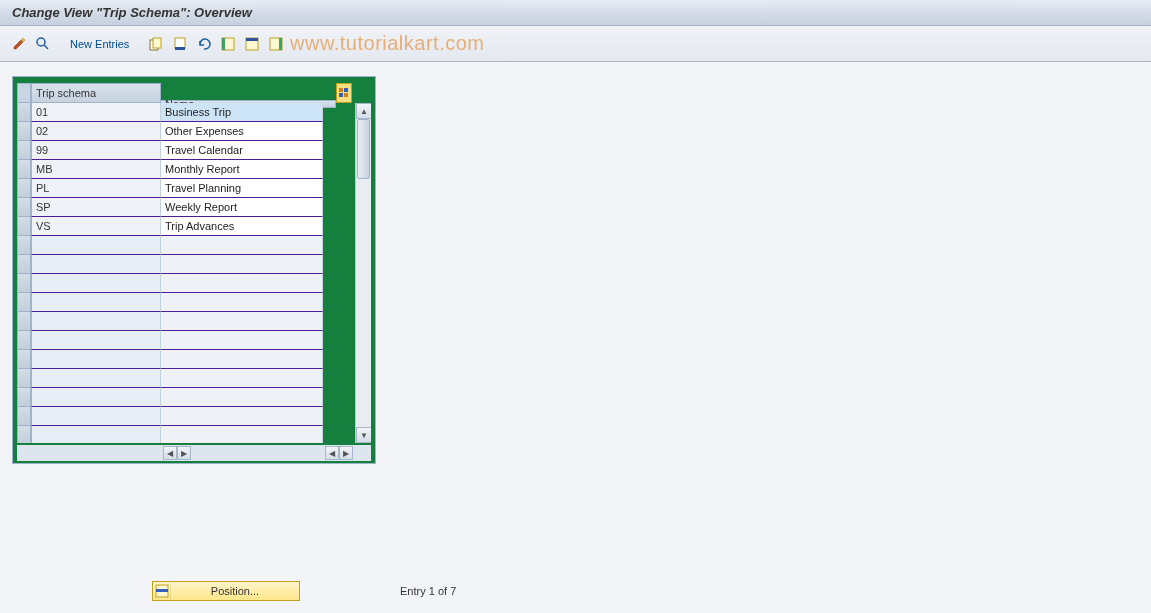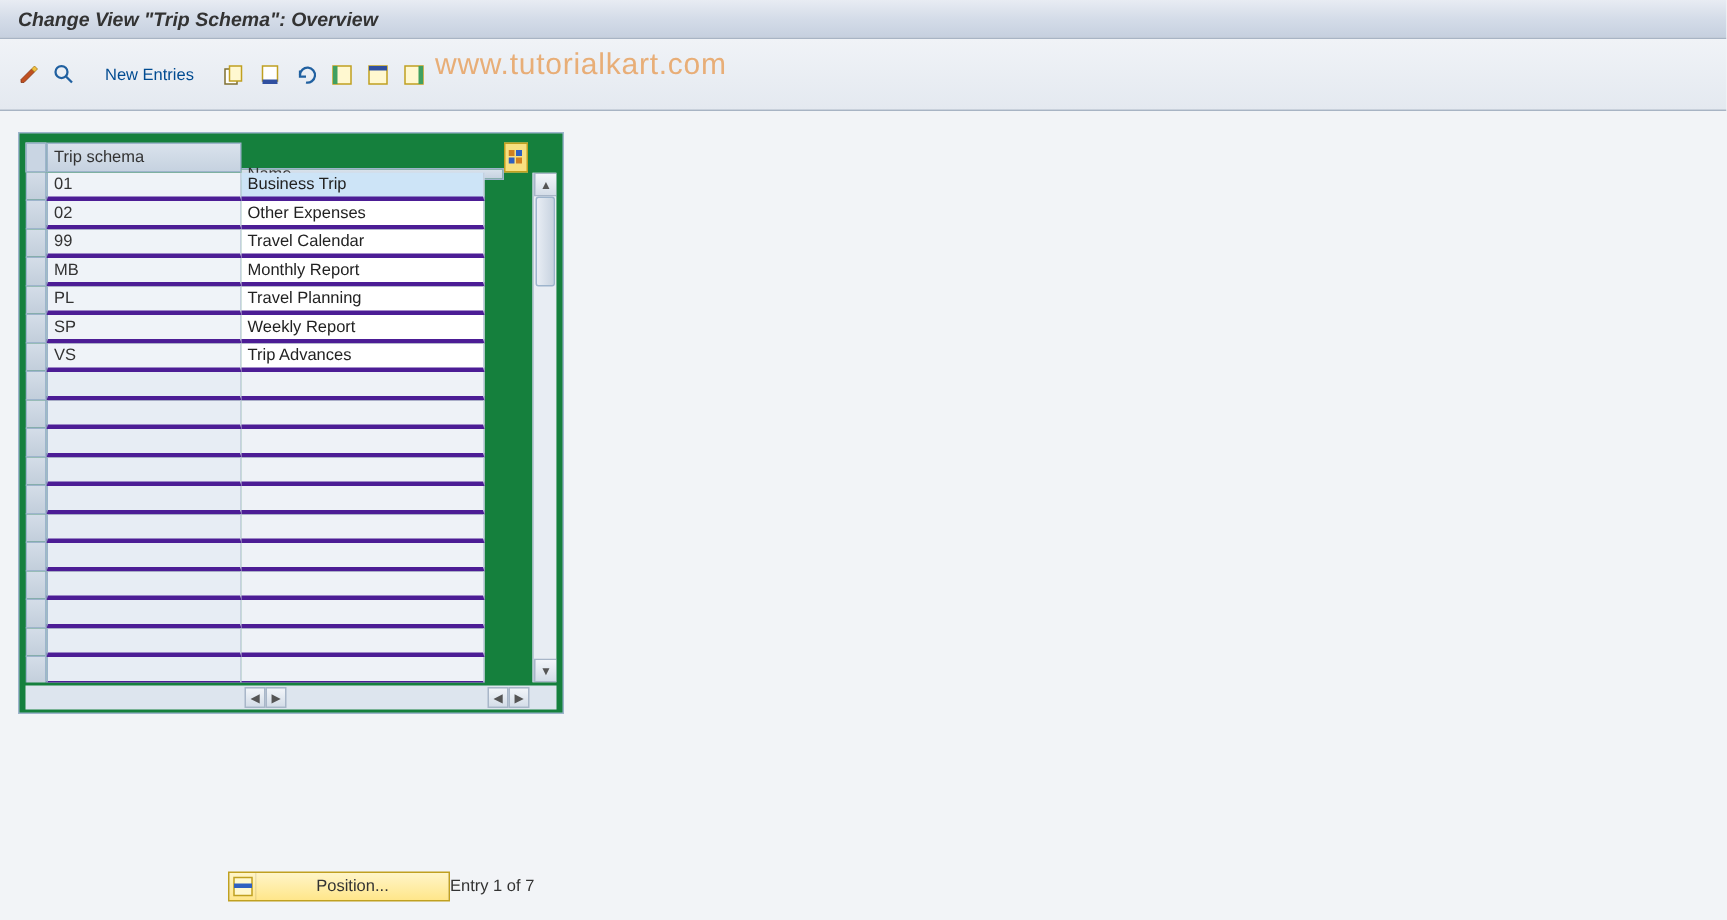--- a/index.html
+++ b/index.html
@@ -22,21 +22,21 @@
     }
     .title-bar-text {
       font-size: 13px;
       font-weight: bold;
       font-style: italic;
       color: #333;
     }
     .toolbar {
       background: linear-gradient(to bottom, #f0f3f7 0%, #e4e9f0 100%);
       border-bottom: 1px solid #a8b4c4;
-      height: 48px;
+      height: 36px;
       display: flex;
       align-items: center;
       padding: 0 8px;
       gap: 2px;
     }
     .toolbar-btn {
       width: 22px;
       height: 22px;
       display: flex;
       align-items: center;
@@ -117,21 +117,21 @@
     }
     .td-select {
       width: 14px;
       background: linear-gradient(to bottom, #d4dde8, #c2cedb);
       border: 1px solid #9db4cc;
       border-top: none;
       cursor: pointer;
     }
     .td {
       border-right: 1px solid #c4d0de;
-      border-bottom: 3px solid #4c1d95;
+      border-bottom: 1px solid #4c1d95;
       padding: 6px 4px;
       display: flex;
       align-items: center;
       background: #fff;
     }
     .td-code {
       width: 130px;
       background: #eff3f8;
       color: #333;
       border-left: 1px solid #9db4cc;
@@ -223,20 +223,21 @@
       align-items: center;
       justify-content: center;
       border-right: 1px solid rgba(0,0,0,0.08);
     }
     .position-text {
       flex: 1;
       text-align: center;
       color: #333;
     }
     .entry-status {
+      margin-left: 100px;
       color: #333;
     }
     svg { display: block; }
   </style>
 </head>
 <body>
 
 <div class="title-bar">
   <span class="title-bar-text">Change View "Trip Schema": Overview</span>
 </div>

